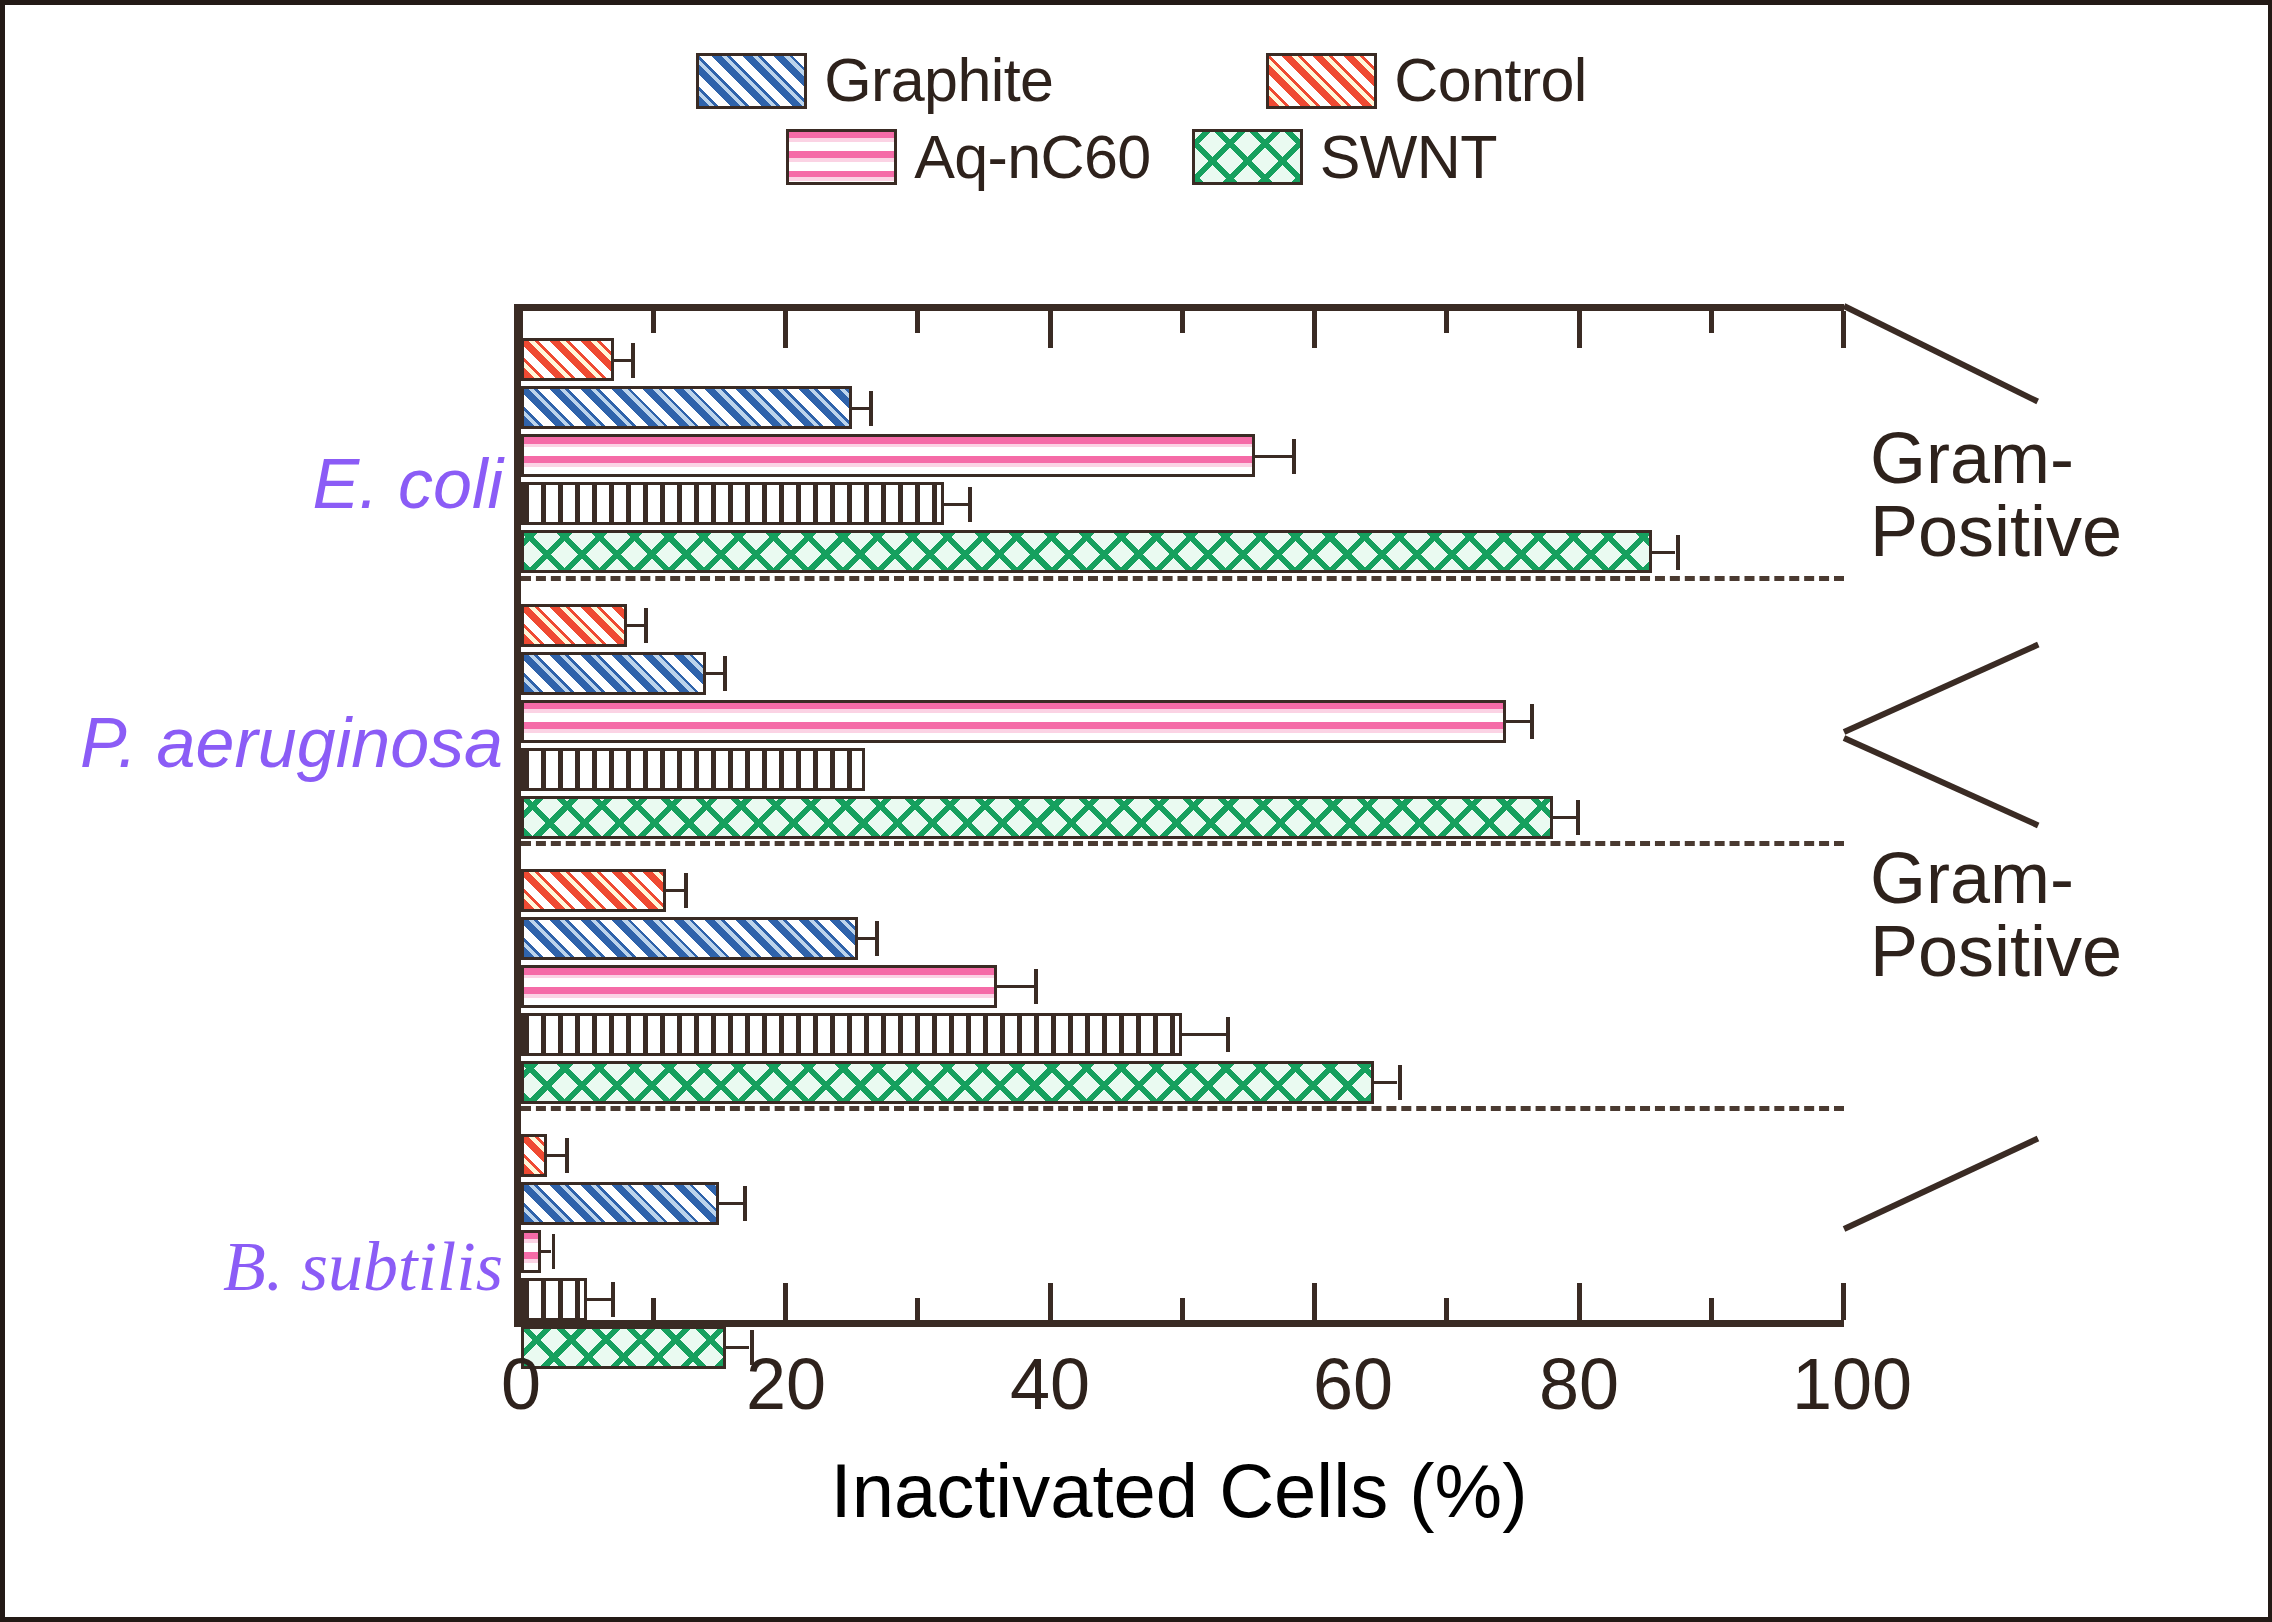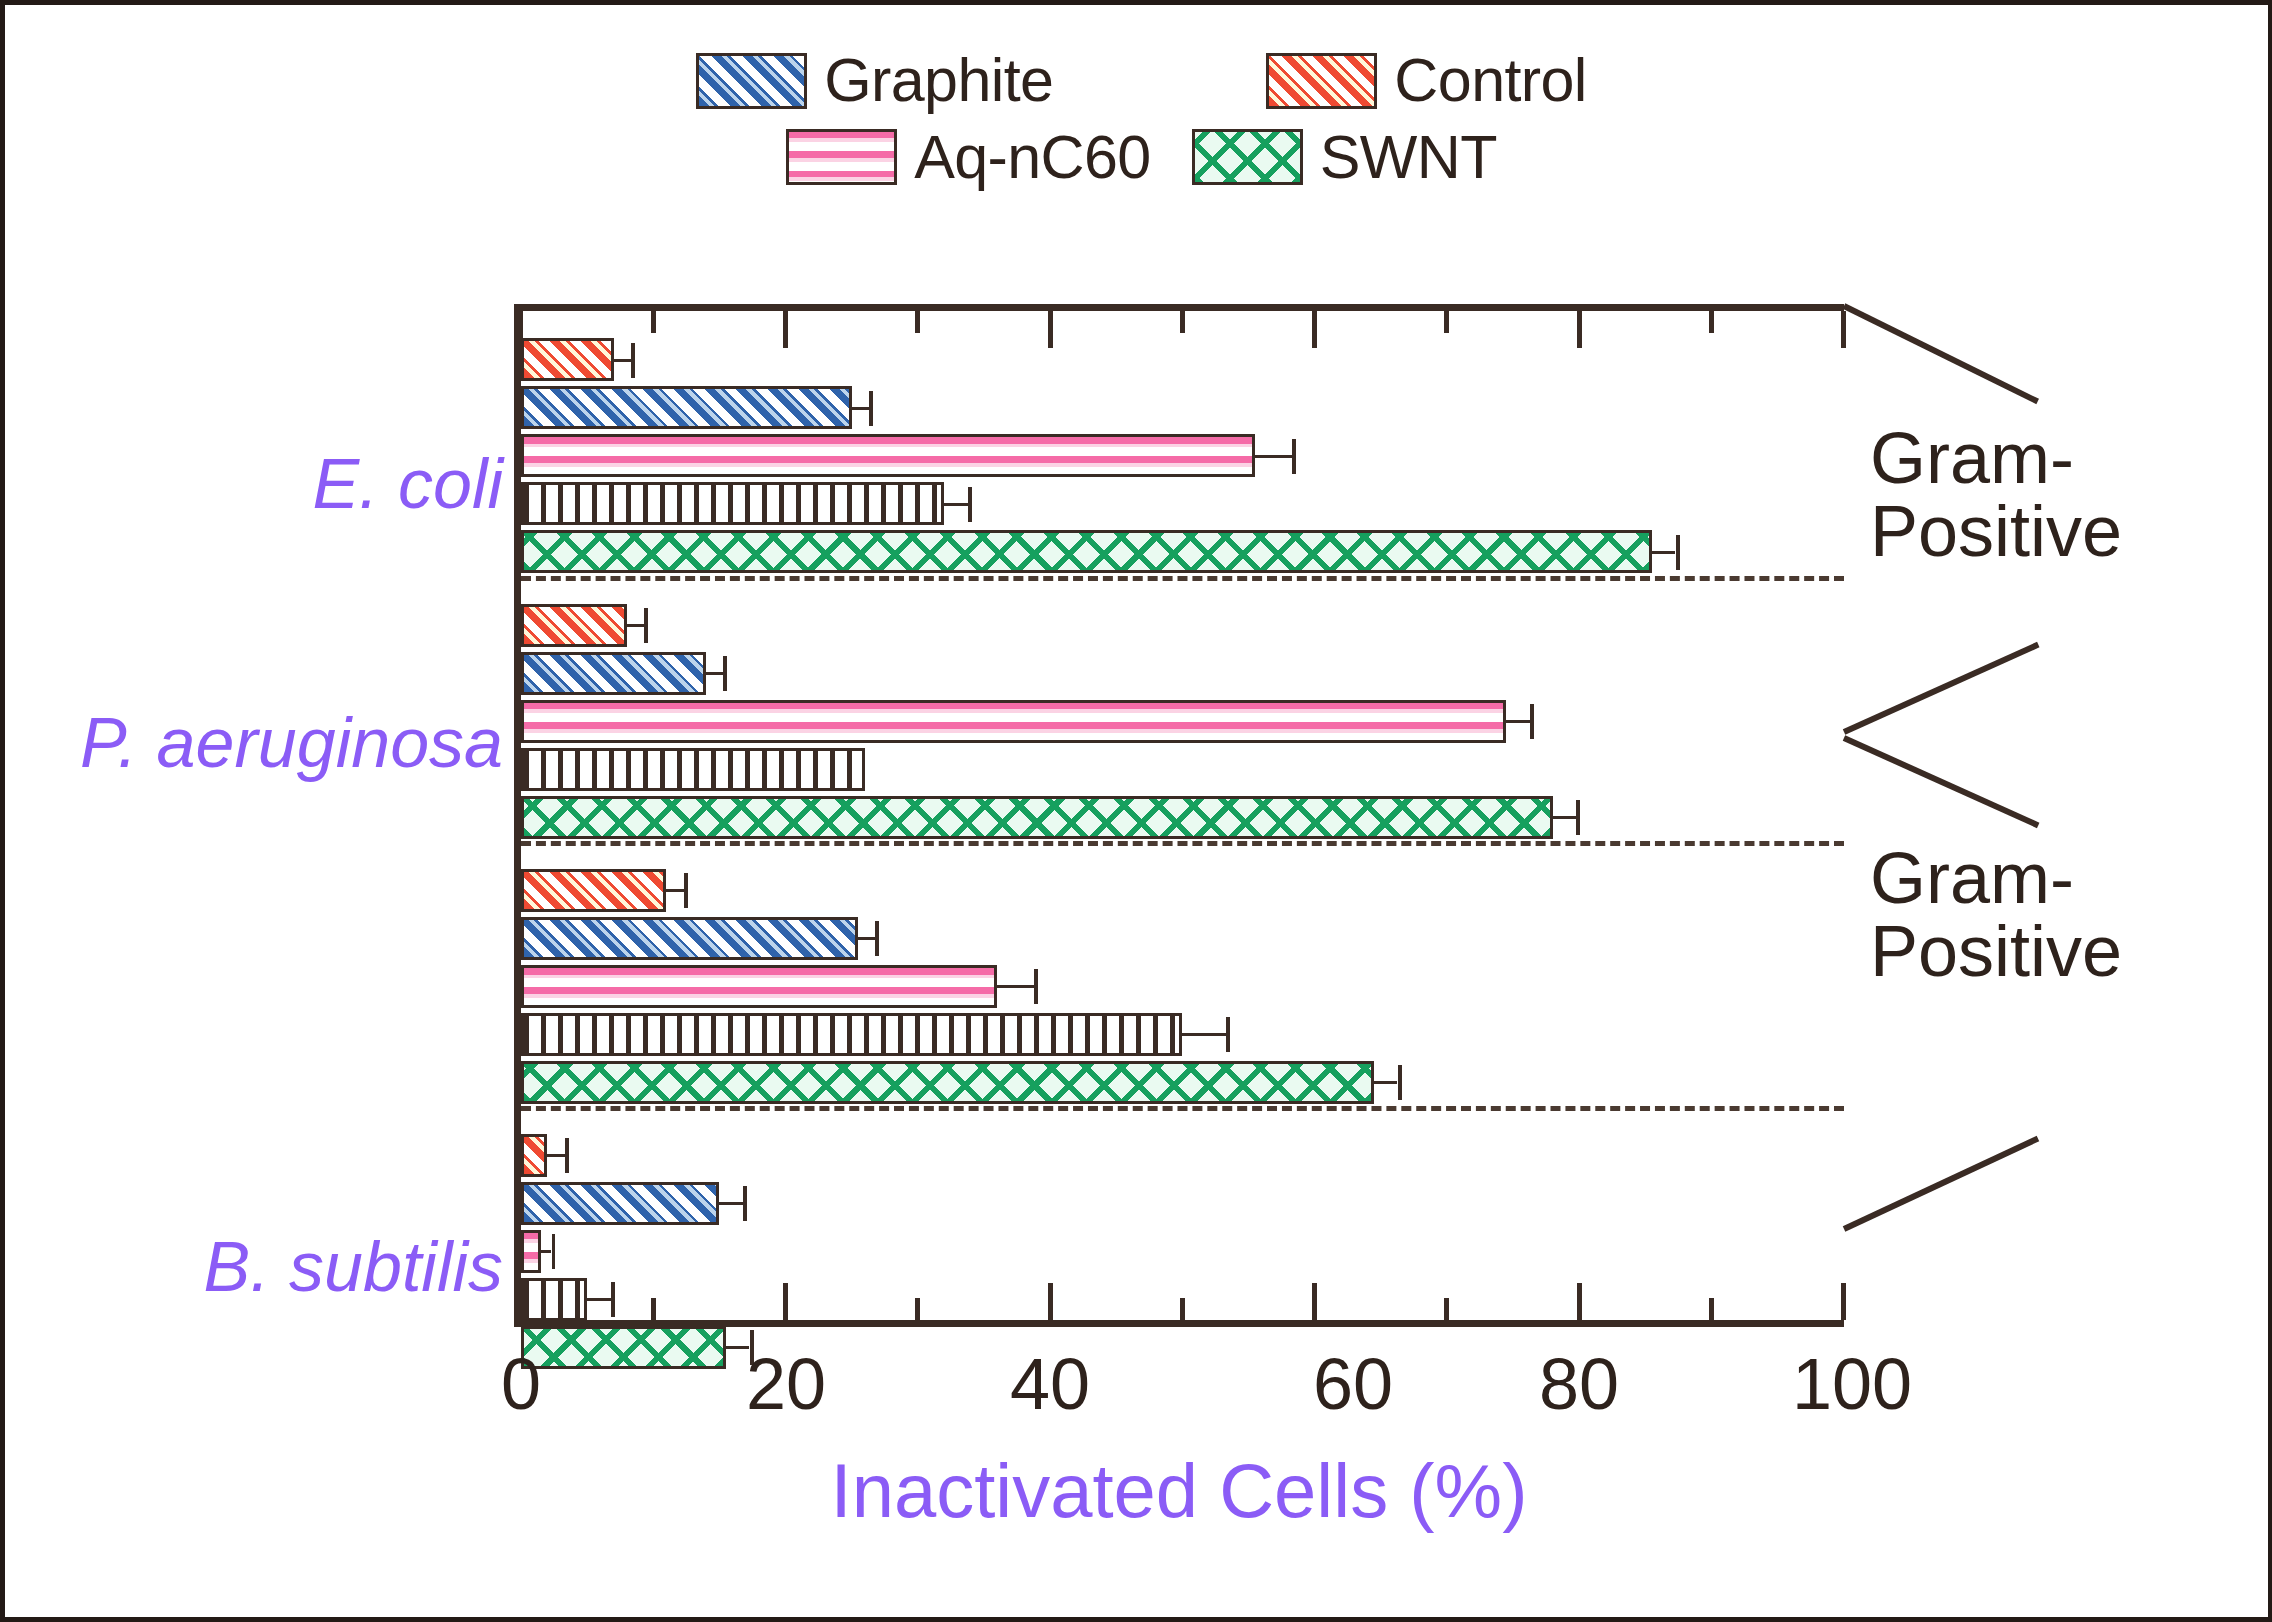--- a/index.html
+++ b/index.html
@@ -101,21 +101,21 @@
   }
   #ylabels{position:absolute;left:0;top:299px;width:498px;height:1023px;}
   
   #xticklabels{position:absolute;left:509px;top:1343px;width:1330px;height:78px;}
   .xtl{
     position:absolute;top:0;font-size:72px;color:#2e221c;
     transform:translateX(-50%);line-height:1;
   }
   #xaxis-title{
     position:absolute;left:509px;top:1448px;width:1330px;
-    text-align:center;font-size:76px;color:#8b5cf6;line-height:1;
+    text-align:center;font-size:76px;color:#000000;line-height:1;
   }
   
   #braces{position:absolute;left:1839px;top:284px;width:427px;height:1047px;}
   .brace-line{position:absolute;height:5.8px;background:#3a2b24;transform-origin:0 50%;}
   .gram-label{
     position:absolute;font-size:72px;color:#2e221c;line-height:1.02;
     white-space:pre;
   }
 </style>
 </head>
@@ -142,21 +142,21 @@
       <div class="legend-item">
         <span class="swatch pat-swnt"></span>
         <span class="legend-label">SWNT</span>
       </div>
     </div>
   </div>
 
   <div id="ylabels">
       <div class="ylab" style="top: 145px;">E. coli</div>
       <div class="ylab" style="top: 404px;">P. aeruginosa</div>
-      <div class="ylab" style="top: 928px;">B. subtilis</div>
+      <div class="ylab" style="top: 928px; font-family: Liberation Serif, serif;">B. subtilis</div>
     </div>
 
   <div id="plot">
     <div id="plot-inner">
         <div class="tick-top major" style="left: -2.3px;"></div>
         <div class="tick-bot major" style="left: -2.3px;"></div>
         <div class="tick-top minor" style="left: 130px;"></div>
         <div class="tick-bot minor" style="left: 130px;"></div>
         <div class="tick-top major" style="left: 262px;"></div>
         <div class="tick-bot major" style="left: 262px;"></div>

